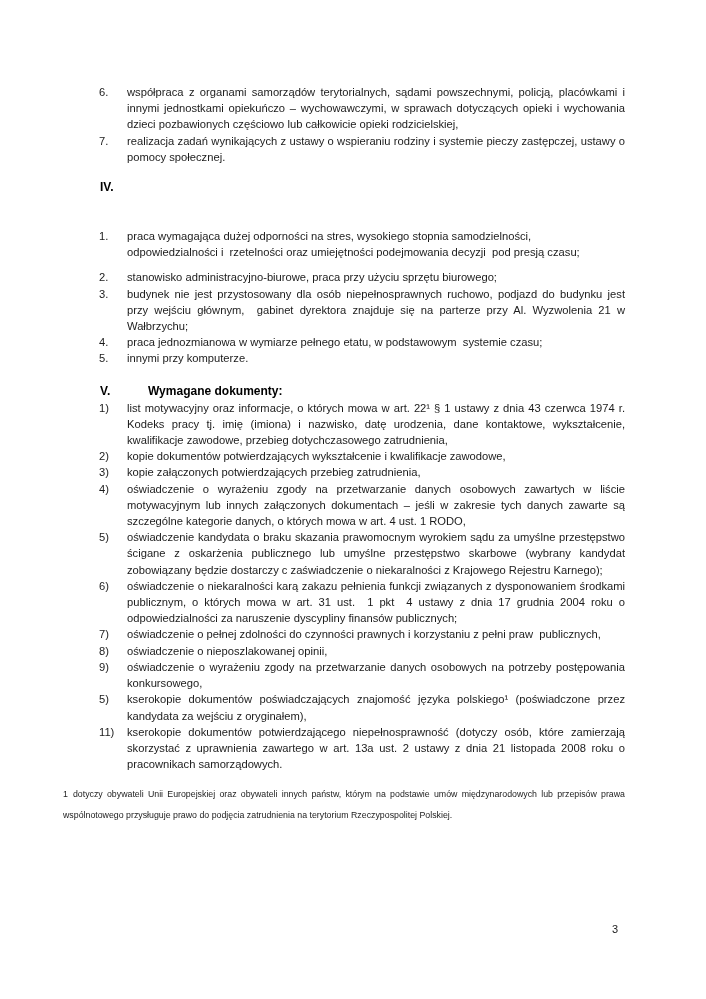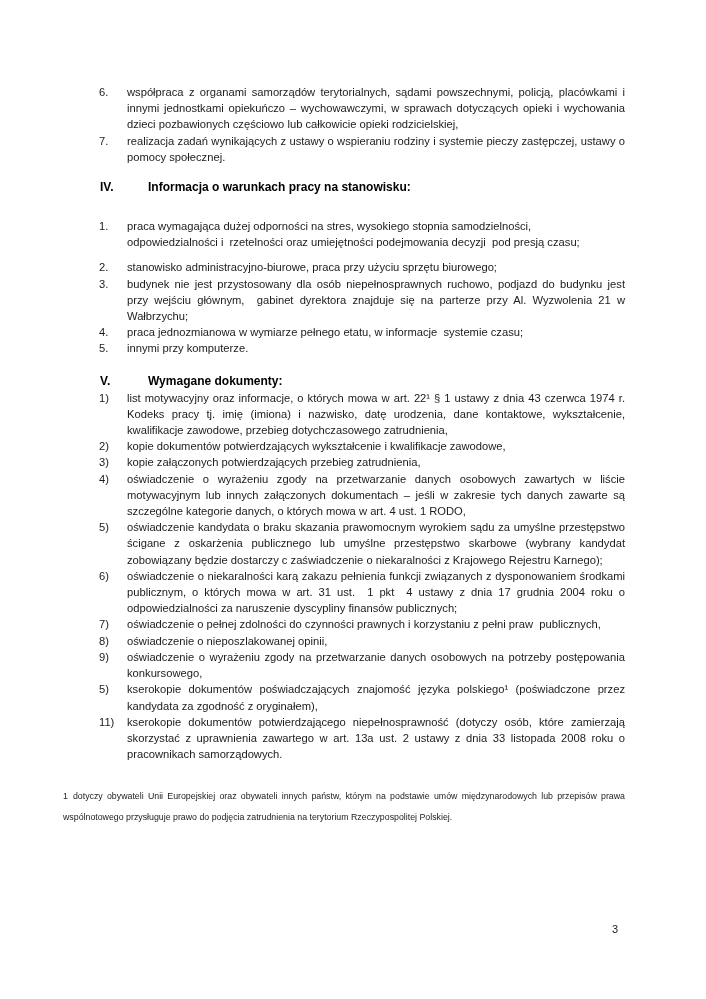--- a/index.html
+++ b/index.html
@@ -24,25 +24,25 @@
   #intro-list { margin-bottom: 14px; }
   .section-heading {
     display: flex;
     font-weight: bold;
     color: #000000;
     font-size: 12px;
     line-height: 17px;
     margin-left: 37px;
   }
   .section-heading .roman { flex: none; width: 48px; }
-  #heading-iv { margin-bottom: 22px; }
+  #heading-iv { margin-bottom: 32px; }
   #iv-list { margin-bottom: 16px; }
   #heading-v { margin-bottom: 0; }
   .footnote {
-    margin-top: 24px;
+    margin-top: 12px;
     font-size: 8.8px;
     line-height: 21px;
     text-align: justify;
     color: #222222;
   }
   .footnote .marker { padding-right: 5px; }
   .page-number {
     position: absolute;
     top: 921px;
     right: 88px;
@@ -63,21 +63,20 @@
       </div>
 
       <div class="doc-item">
         <span class="num">7.</span>
         <span class="txt">realizacja zadań wynikających z ustawy o wspieraniu rodziny i systemie pieczy zastępczej, ustawy o pomocy społecznej.</span>
       </div>
     </div>
 
   <div class="section-heading" id="heading-iv">
     <span class="roman">IV.</span>
-    <span>Informacja o warunkach pracy na stanowisku:</span>
   </div>
 
   <div class="doc-list" id="iv-list">
 
       <div class="doc-item gap-after">
         <span class="num">1.</span>
         <span class="txt">praca wymagająca dużej odporności na stres, wysokiego stopnia samodzielności,
 odpowiedzialności i  rzetelności oraz umiejętności podejmowania decyzji  pod presją czasu;</span>
       </div>
 
@@ -86,21 +85,21 @@
         <span class="txt">stanowisko administracyjno-biurowe, praca przy użyciu sprzętu biurowego;</span>
       </div>
 
       <div class="doc-item">
         <span class="num">3.</span>
         <span class="txt">budynek nie jest przystosowany dla osób niepełnosprawnych ruchowo, podjazd do budynku jest przy wejściu głównym,  gabinet dyrektora znajduje się na parterze przy Al. Wyzwolenia 21 w Wałbrzychu;</span>
       </div>
 
       <div class="doc-item">
         <span class="num">4.</span>
-        <span class="txt">praca jednozmianowa w wymiarze pełnego etatu, w informacje  systemie czasu;</span>
+        <span class="txt">praca jednozmianowa w wymiarze pełnego etatu, w podstawowym  systemie czasu;</span>
       </div>
 
       <div class="doc-item">
         <span class="num">5.</span>
         <span class="txt">innymi przy komputerze.</span>
       </div>
     </div>
 
   <div class="section-heading" id="heading-v">
     <span class="roman">V.</span>
@@ -149,26 +148,26 @@
         <span class="txt">oświadczenie o nieposzlakowanej opinii,</span>
       </div>
 
       <div class="doc-item">
         <span class="num">9)</span>
         <span class="txt">oświadczenie o wyrażeniu zgody na przetwarzanie danych osobowych na potrzeby postępowania konkursowego,</span>
       </div>
 
       <div class="doc-item">
         <span class="num">5)</span>
-        <span class="txt">kserokopie dokumentów poświadczających znajomość języka polskiego¹ (poświadczone przez kandydata za zgodność z oryginałem),</span>
+        <span class="txt">kserokopie dokumentów poświadczających znajomość języka polskiego¹ (poświadczone przez kandydata za wejściu z oryginałem),</span>
       </div>
 
       <div class="doc-item">
         <span class="num">11)</span>
-        <span class="txt">kserokopie dokumentów potwierdzającego niepełnosprawność (dotyczy osób, które zamierzają skorzystać z uprawnienia zawartego w art. 13a ust. 2 ustawy z dnia 33 listopada 2008 roku o pracownikach samorządowych.</span>
+        <span class="txt">kserokopie dokumentów potwierdzającego niepełnosprawność (dotyczy osób, które zamierzają skorzystać z uprawnienia zawartego w art. 13a ust. 2 ustawy z dnia 21 listopada 2008 roku o pracownikach samorządowych.</span>
       </div>
     </div>
 
   <div class="footnote">
     <span class="marker">1</span><span>dotyczy obywateli Unii Europejskiej oraz obywateli innych państw, którym na podstawie umów międzynarodowych lub przepisów prawa wspólnotowego przysługuje prawo do podjęcia zatrudnienia na terytorium Rzeczypospolitej Polskiej.</span>
   </div>
 
   <div class="page-number">3</div>
 
 </div>

